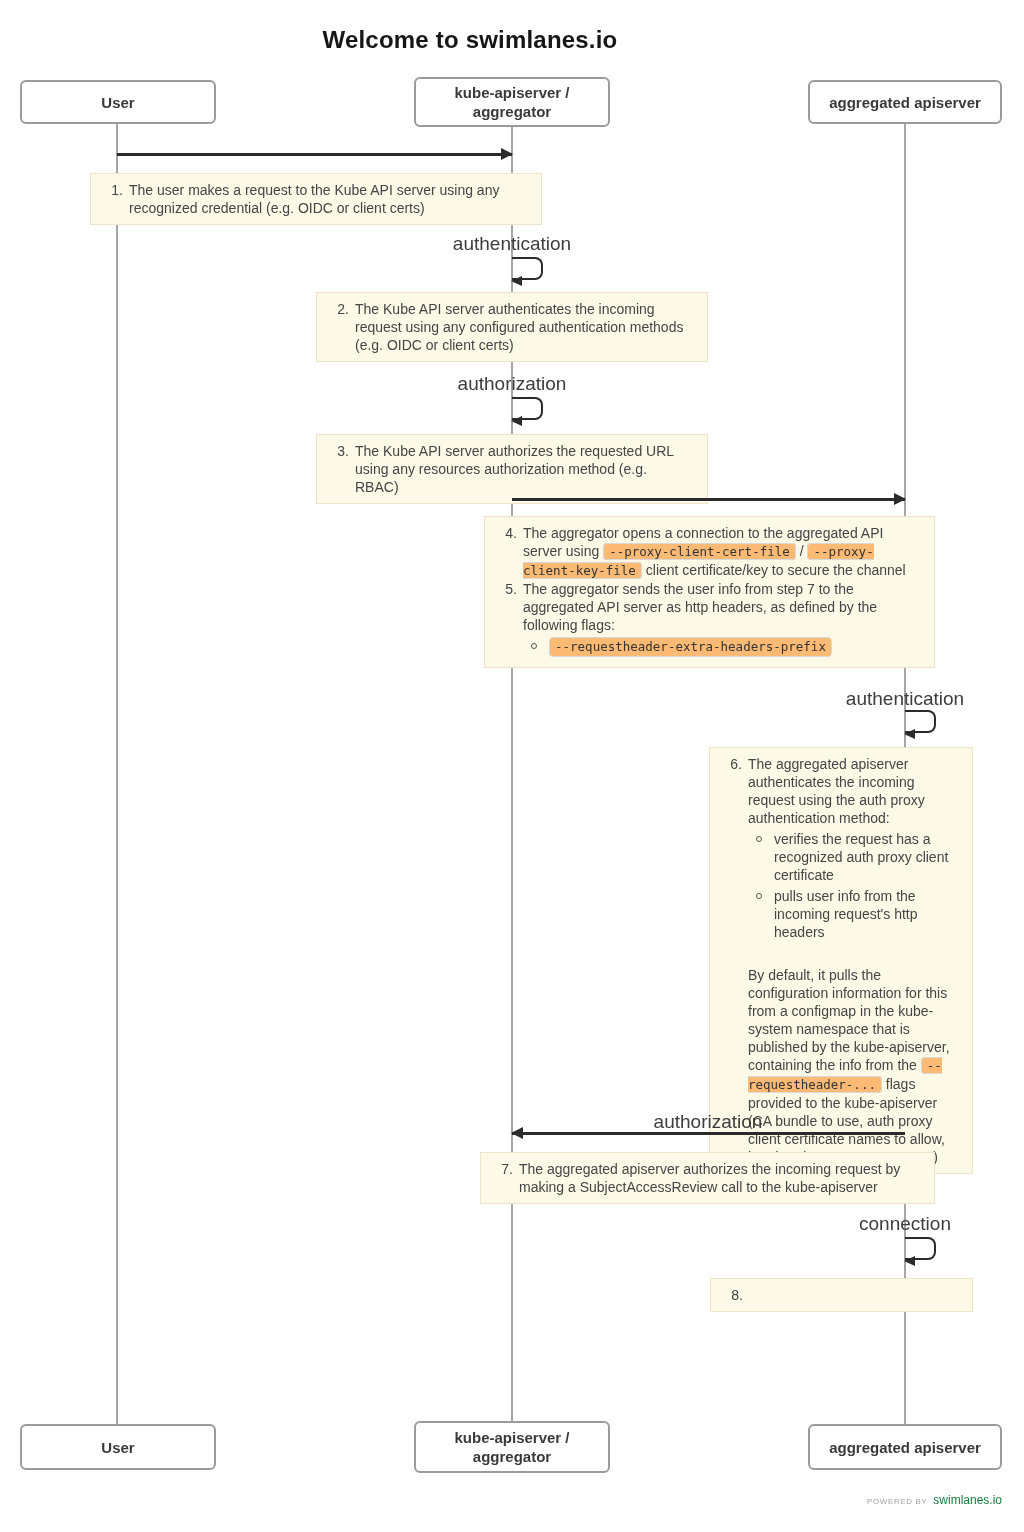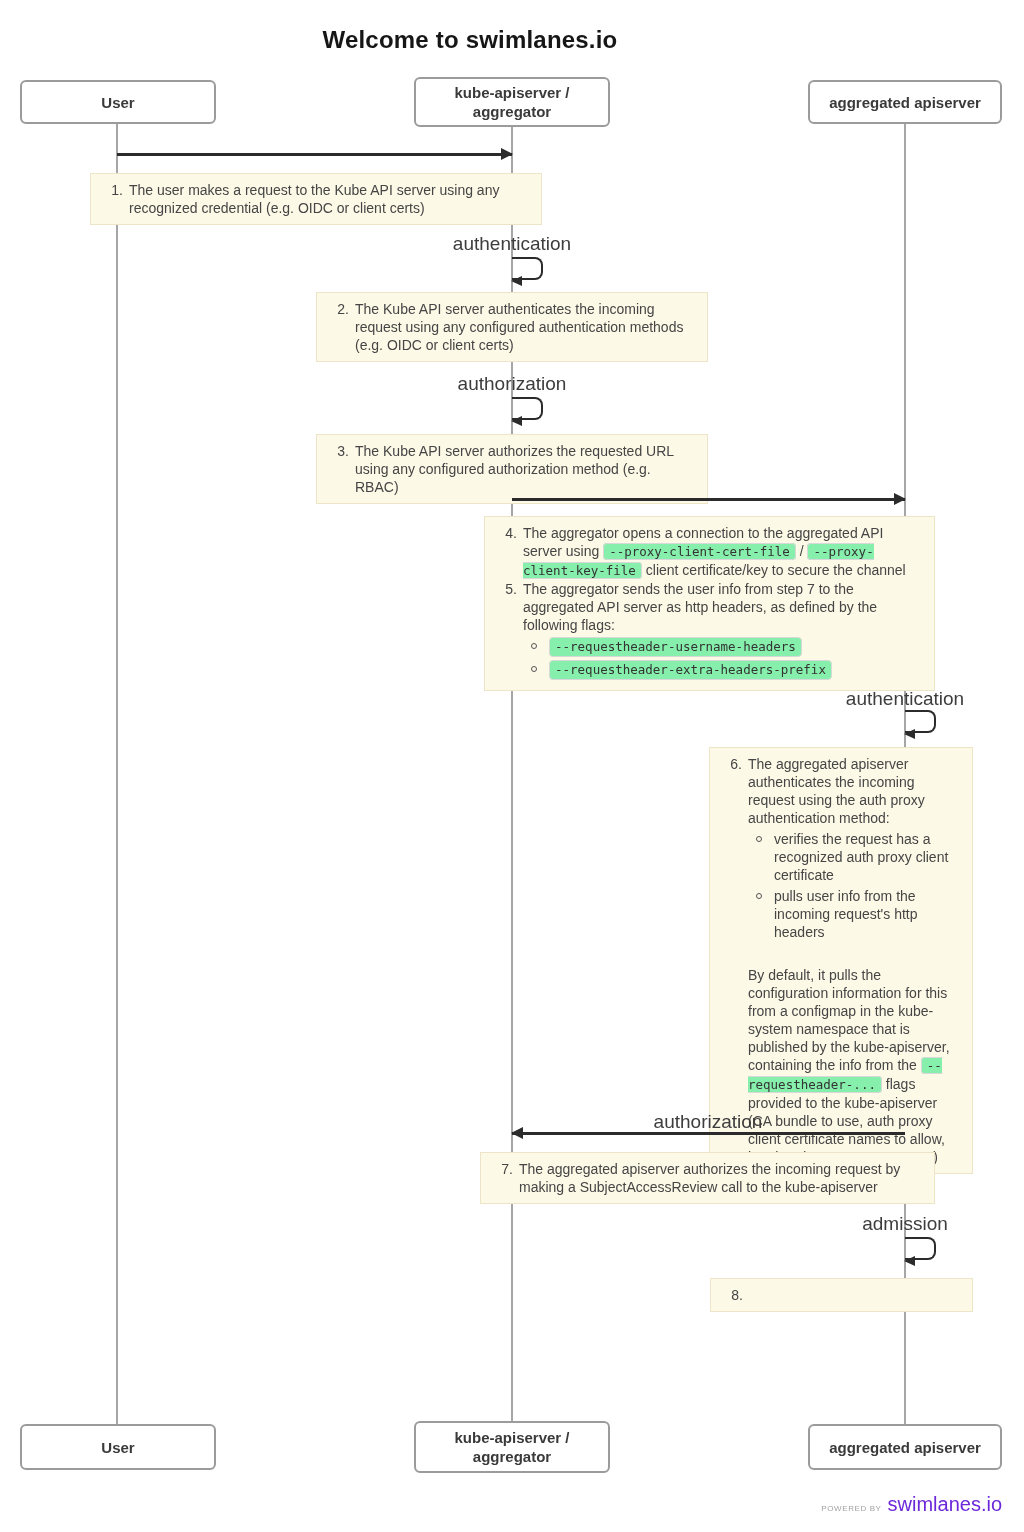--- a/index.html
+++ b/index.html
@@ -44,34 +44,34 @@
   }
   .note {
     position:absolute; background:#fdf9e7; border:1px solid #eee5c9;
     padding:7px 14px; font-size:14px; line-height:18px; color:#454545;
   }
   .nrow { display:flex; }
   .num { flex:0 0 18px; text-align:right; margin-right:6px; color:#454545; }
   .ntext { flex:1 1 auto; }
   .code {
     font-family:"DejaVu Sans Mono", monospace; font-size:12.5px; color:#333;
-    background:#86efac; border:1px solid #d8d8d8; border-radius:4px; padding:0 5px;
+    background:#fdba74; border:1px solid #d8d8d8; border-radius:4px; padding:0 5px;
   }
   .sublist { margin-top:2px; }
   .subitem { display:flex; align-items:flex-start; margin:3px 0; }
   .bullet {
     flex:0 0 auto; width:6px; height:6px; border:1.5px solid #555; border-radius:50%;
     margin:6px 12px 0 8px;
   }
   .para { margin-top:25px; }
   .footer {
     position:absolute; right:22px; top:1493px; display:flex; align-items:baseline;
   }
   .powered { font-size:8px; color:#a3a3a3; letter-spacing:.6px; margin-right:6px; }
-  .brand { font-size:20px; color:#6d28d9; font-weight:500; }
+  .brand { font-size:12px; color:#15803d; font-weight:500; }
 </style>
 </head>
 <body>
 
 <div class="canvas">
 
   <div class="title">Welcome to swimlanes.io</div>
 
   <div class="lifeline" style="left:116px;"></div>
   <div class="lifeline" style="left:511px;"></div>
@@ -109,41 +109,37 @@
     </div>
   </div>
 
   <div class="msg-label" style="left:512px; top:376px;">authorization</div>
   <div class="loop" style="left:512px; top:397px;">
     <span class="head"></span>
   </div>
   <div class="note" style="left:316px; top:434px; width:392px;">
     <div class="nrow">
       <span class="num">3.</span>
-      <span class="ntext">The Kube API server authorizes the requested URL using any configured authorization method (e.g. RBAC)</span>
+      <span class="ntext">The Kube API server authorizes the requested URL using any resources authorization method (e.g. RBAC)</span>
     </div>
   </div>
 
   <div class="arrow" style="left:512px; top:498px; width:393px;">
     <span class="head-right"></span>
   </div>
   <div class="note" style="left:484px; top:516px; width:451px;">
     <div class="nrow">
       <span class="num">4.</span>
       <span class="ntext"><span>The aggregator opens a connection to the aggregated API server using </span><span class="code">--proxy-client-cert-file</span><span> / </span><span class="code">--proxy-client-key-file</span><span> client certificate/key to secure the channel</span></span>
     </div>
     <div class="nrow">
       <span class="num">5.</span>
       <span class="ntext">
         <span>The aggregator sends the user info from step 7 to the aggregated API server as http headers, as defined by the following flags:</span>
         <div class="sublist">
-          <div class="subitem">
-            <span class="bullet"></span>
-            <span class="code">--requestheader-username-headers</span>
-          </div>
           <div class="subitem">
             <span class="bullet"></span>
             <span class="code">--requestheader-extra-headers-prefix</span>
           </div>
         </div>
       </span>
     </div>
   </div>
 
   <div class="msg-label" style="left:905px; top:691px;">authentication</div>
@@ -174,21 +170,21 @@
   <div class="arrow" style="left:512px; top:1132px; width:393px;">
     <span class="head-left"></span>
   </div>
   <div class="note" style="left:480px; top:1152px; width:455px;">
     <div class="nrow">
       <span class="num">7.</span>
       <span class="ntext">The aggregated apiserver authorizes the incoming request by making a SubjectAccessReview call to the kube-apiserver</span>
     </div>
   </div>
 
-  <div class="msg-label" style="left:905px; top:1216px;">admission</div>
+  <div class="msg-label" style="left:905px; top:1216px;">connection</div>
   <div class="loop" style="left:905px; top:1237px;">
     <span class="head"></span>
   </div>
   <div class="note" style="left:710px; top:1278px; width:263px;">
     <div class="nrow">
       <span class="num">8.</span>
     </div>
   </div>
 
   <div class="actor" style="left:20px; top:1424px; width:196px; height:46px;">

